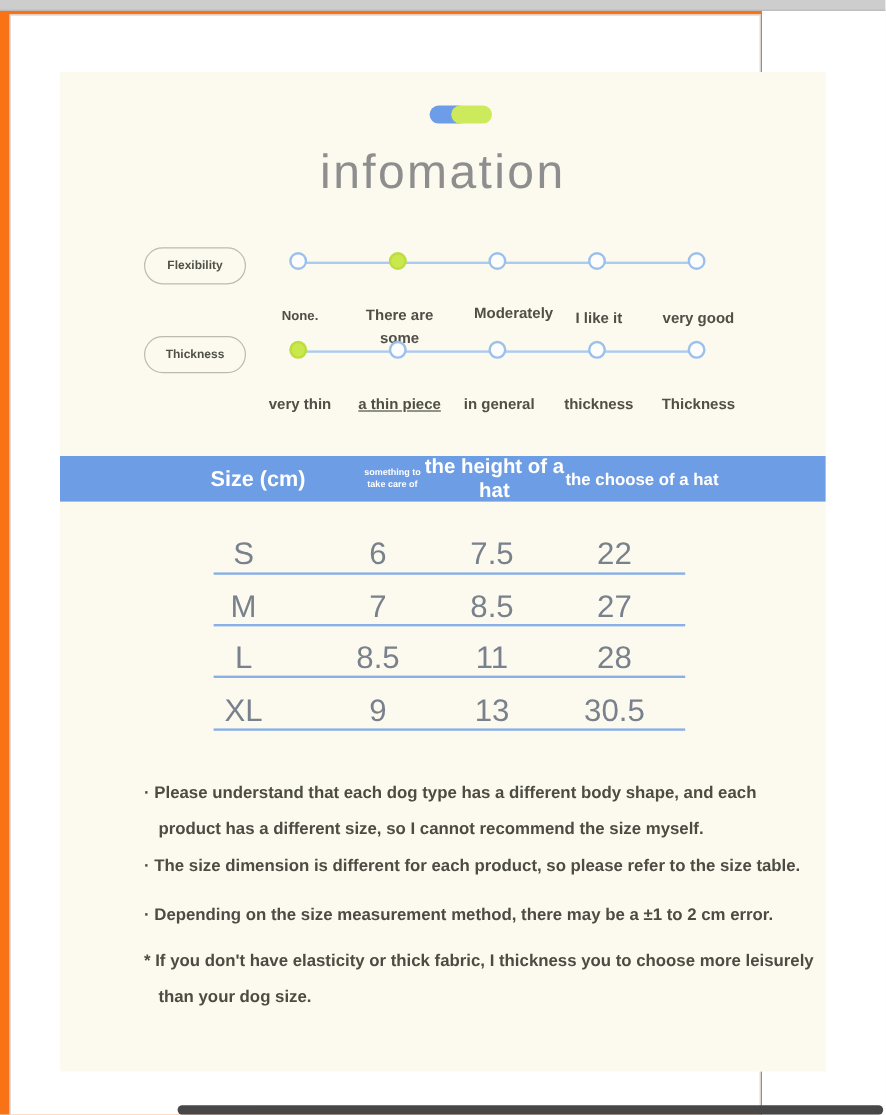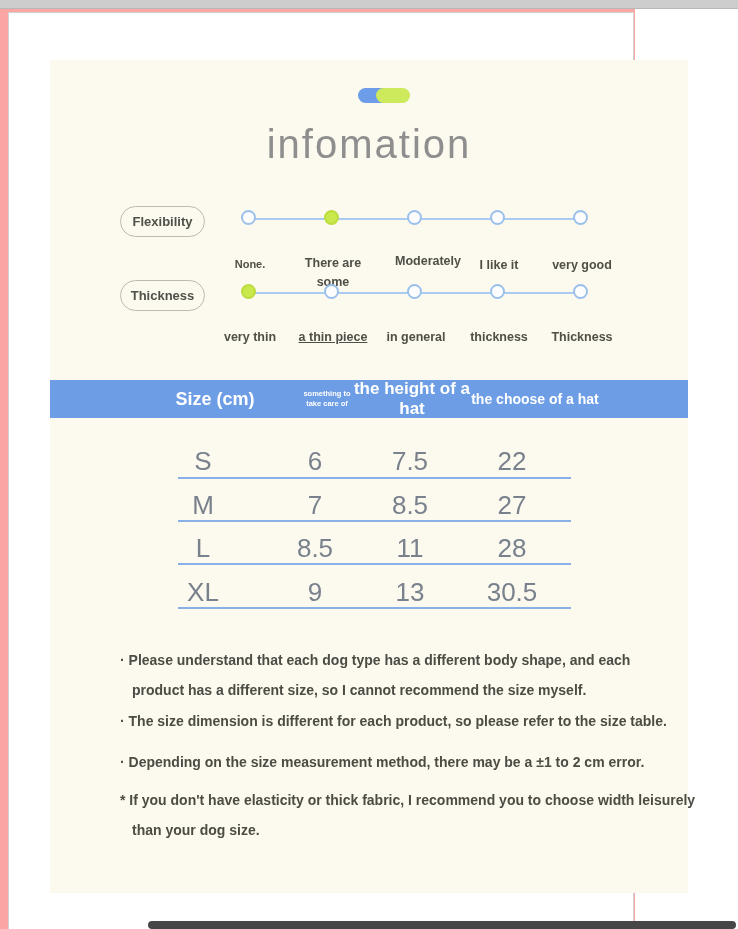--- a/index.html
+++ b/index.html
@@ -1,18 +1,18 @@
 <!DOCTYPE html>
 <html style="--card_bg: #fcfaee; --title_gray: #8e8e8e; --logo_blue: #6d9ce8; --logo_green: #cde95c; --header_blue: #6d9de4; --scale_line: #abccf1; --dot_border: #9cc0ec; --dot_selected: #c9e84b; --dot_sel_border: #bcdc40; --table_text: #79818d; --row_line: #8ab1e7; --note_text: #4c4c45;"><head>
 <meta charset="utf-8">
 <style>
   * { margin:0; padding:0; box-sizing:border-box; }
   html,body { width:738px; height:929px; background:#ffffff; overflow:hidden;
               font-family:"Liberation Sans", sans-serif; }
-  .screen { position:relative; width:635px; height:929px; background:#fca5a5; }
+  .screen { position:relative; width:635px; height:929px; background:#f97316; }
 
   .top-strip { position:absolute; left:0; top:0; width:738px; height:9px;
                background:#cdcdcd; border-bottom:1px solid #b8b8b8; }
   .page { position:absolute; left:8px; top:12px; right:1px; bottom:0;
           background:#ffffff; border:1px solid #d2d2d2; border-bottom:none; }
   .bottom-bar { position:absolute; left:148px; top:921px; width:588px; height:8px;
                 background:#474747; border-radius:4px; }
 
   .card { position:absolute; left:50px; top:60px; width:638px; height:833px;
           background:var(--card_bg); }
@@ -24,21 +24,21 @@
   .logo .green { position:absolute; left:18px; top:0; width:34px; height:15px;
                  border-radius:8px; background:var(--logo_green); }
 
   .title { position:absolute; left:0; top:62px; width:638px; text-align:center;
            font-size:40px; letter-spacing:2px; color:var(--title_gray); font-weight:400; }
 
   
   .pill-label { position:absolute; left:70px; width:85px; height:31px;
                 border:1.5px solid #bbbbb1; border-radius:16px;
                 display:flex; align-items:center; justify-content:center;
-                font-size:13px; font-weight:600; color:#50504a; background:transparent; }
+                font-size:10px; font-weight:600; color:#50504a; background:transparent; }
   .scale-line { position:absolute; height:2px; background:var(--scale_line); }
   .dot { position:absolute; width:15px; height:15px; border-radius:50%;
          background:#fdfdfd; border:2px solid var(--dot_border); }
   .dot.selected { background:var(--dot_selected); border-color:var(--dot_sel_border); }
   .opt { position:absolute; width:90px; text-align:center; font-size:12.5px;
          font-weight:600; color:#4f4f48; line-height:1.55;margin-top:15px; }
   .opt.small { font-size:11px; }
   .opt.narrow { width:74px; }
   .opt.bold { font-weight:700; }
 
@@ -154,20 +154,20 @@
       <div class="ln">· Please understand that each dog type has a different body shape, and each</div>
       <div class="ln cont">product has a different size, so I cannot recommend the size myself.</div>
     </div>
     <div class="note" style="top:650px;">
       <div class="ln">· The size dimension is different for each product, so please refer to the size table.</div>
     </div>
     <div class="note" style="top:691px;">
       <div class="ln">· Depending on the size measurement method, there may be a ±1 to 2 cm error.</div>
     </div>
     <div class="note" style="top:729px;">
-      <div class="ln">* If you don't have elasticity or thick fabric, I recommend you to choose width leisurely</div>
+      <div class="ln">* If you don't have elasticity or thick fabric, I thickness you to choose more leisurely</div>
       <div class="ln cont">than your dog size.</div>
     </div>
 
   </div>
 
   <div class="bottom-bar"></div>
 </div>
 
 </body></html>

